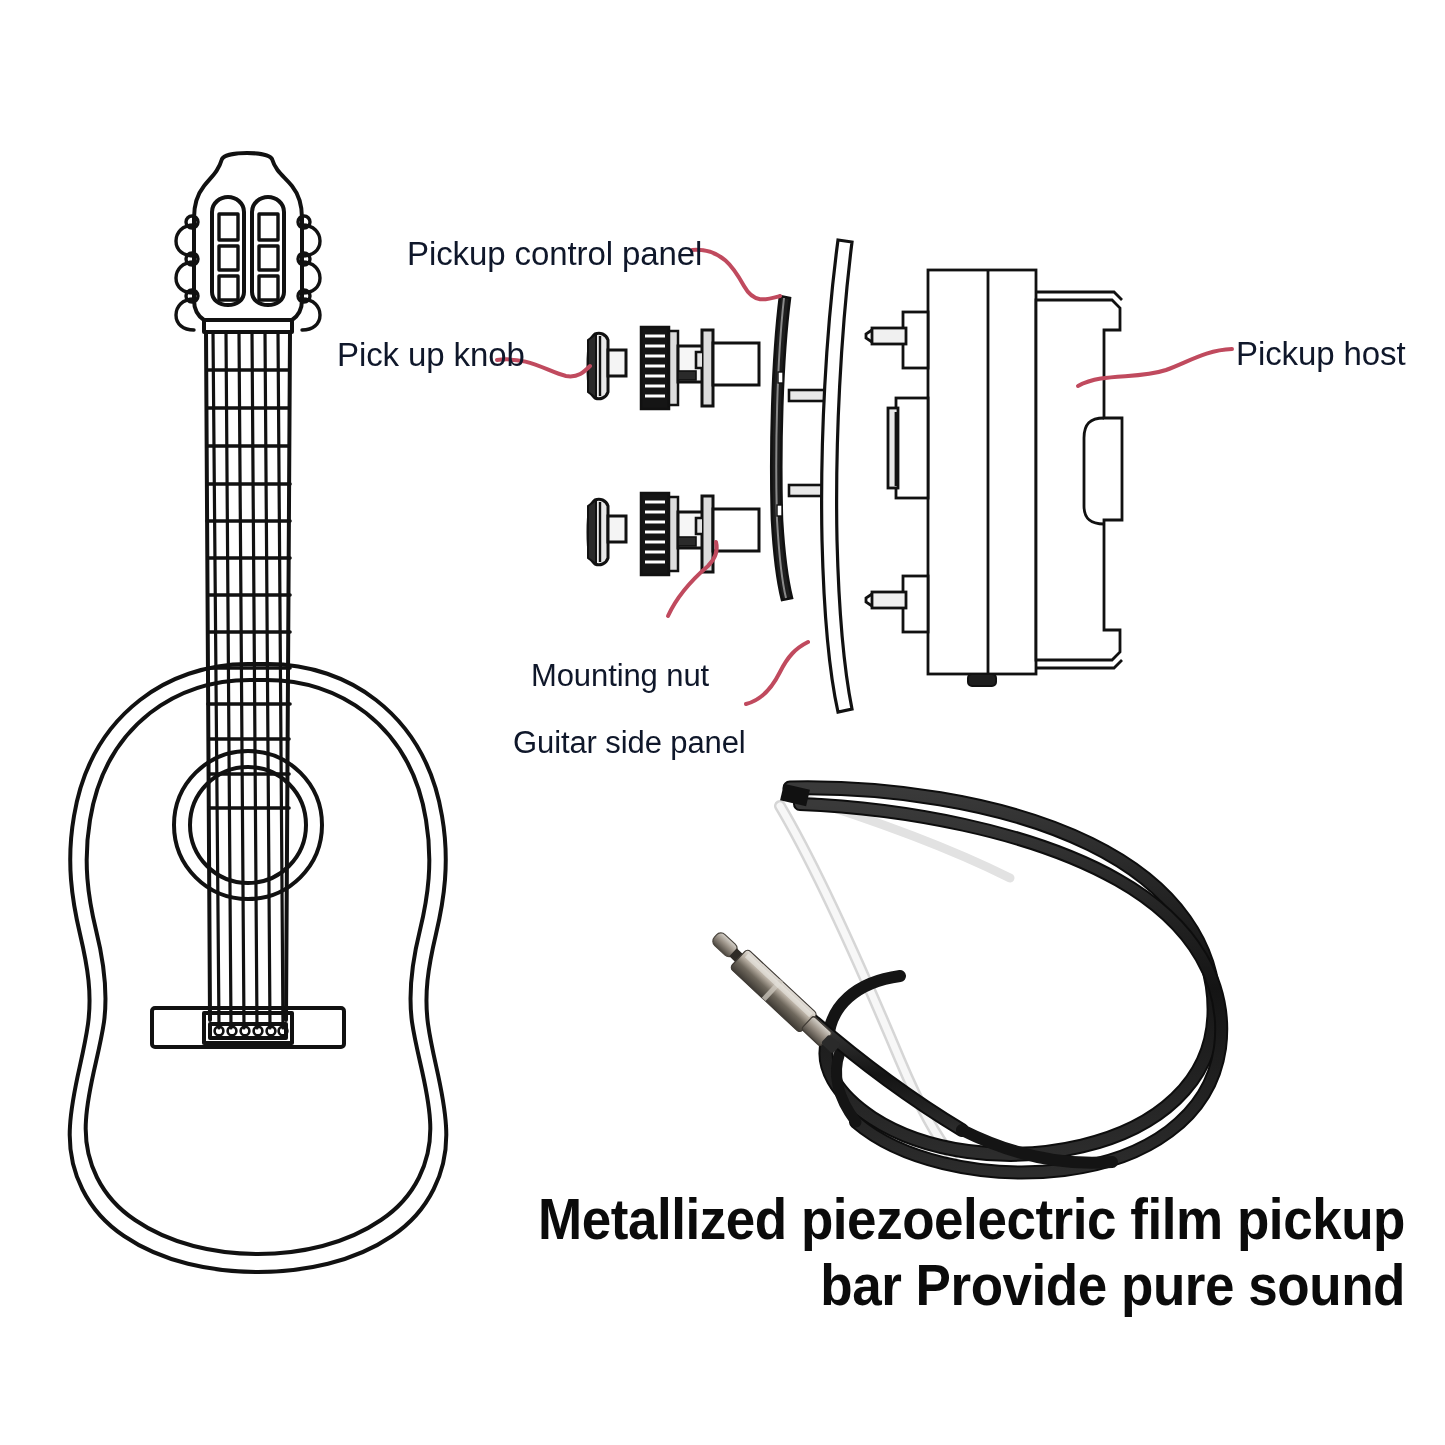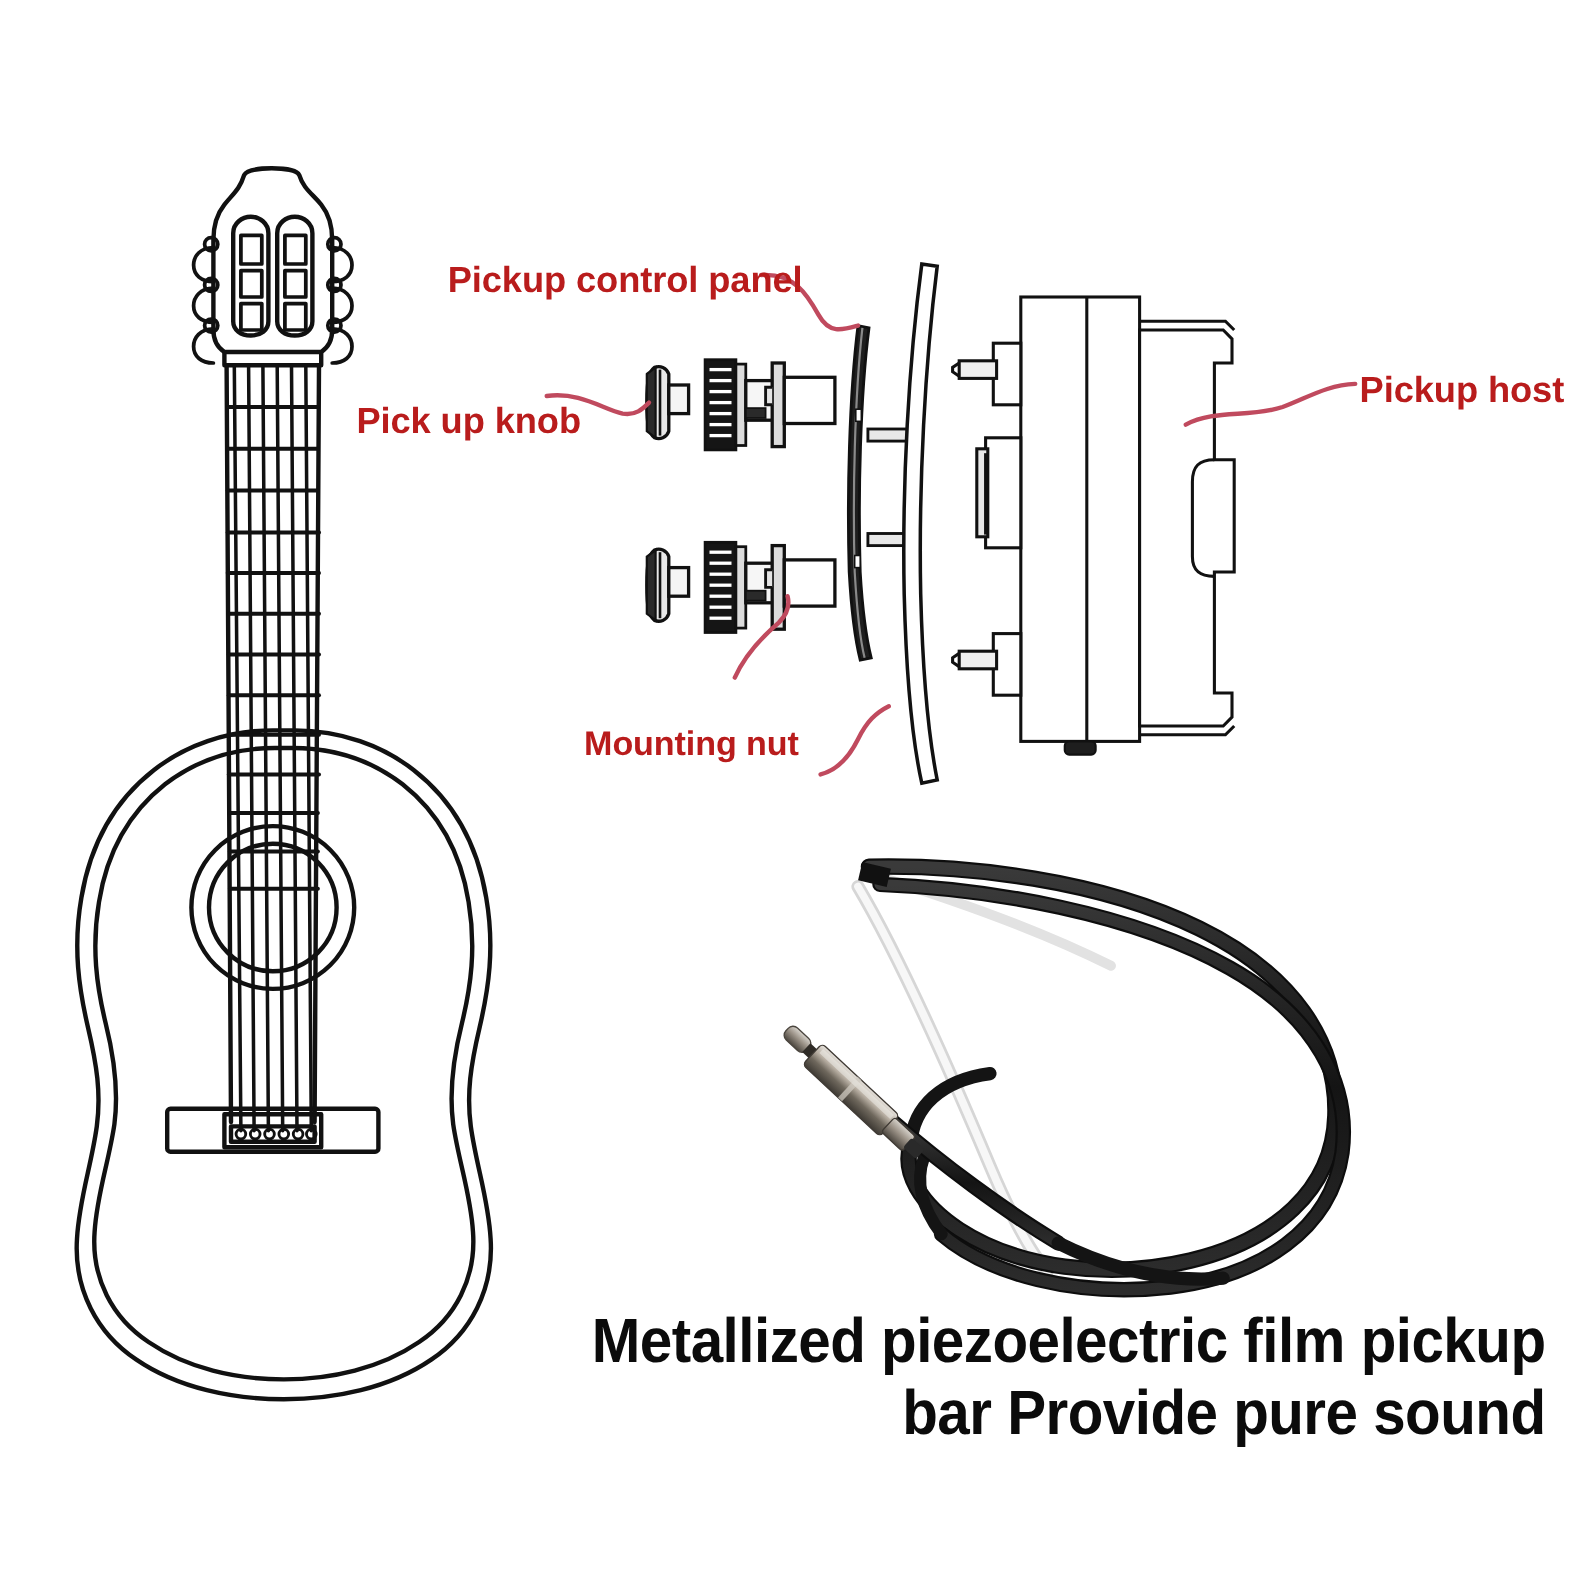--- a/index.html
+++ b/index.html
@@ -32,29 +32,29 @@
     top: 0;
     width: 1445px;
     height: 1445px;
   }
 
   
   .callout {
     position: absolute;
     white-space: nowrap;
     font-family: "Liberation Sans", sans-serif;
-    font-weight: 700;
-    color: #b91c1c;
+    font-weight: 400;
+    color: #0f172a;
     letter-spacing: -0.1px;
   }
   .callout.sz-lg { font-size: 33px; }
   .callout.sz-md { font-size: 31px; margin-top: 36px; }
 
   #label-pickup-control-panel { left: 407px; top: 235px; }
-  #label-pick-up-knob         { left: 324px; top: 336px; margin-top: 28px; }
+  #label-pick-up-knob         { left: 337px; top: 336px; }
   #label-pickup-host          { left: 1236px; top: 335px; }
   #label-mounting-nut         { left: 531px; top: 622px; }
   #label-guitar-side-panel    { left: 513px; top: 689px; }
 
   
   #caption {
     position: absolute;
     left: 430px;
     top: 1186px;
     width: 975px;
@@ -399,19 +399,20 @@
   </svg>
 
   <div class="callout sz-lg" id="label-pickup-control-panel">Pickup control panel</div>
 
   <div class="callout sz-lg" id="label-pick-up-knob">Pick up knob</div>
 
   <div class="callout sz-lg" id="label-pickup-host">Pickup host</div>
 
   <div class="callout sz-md" id="label-mounting-nut">Mounting nut</div>
 
+  <div class="callout sz-md" id="label-guitar-side-panel">Guitar side panel</div>
 
   <div id="caption">
     <span class="cap-line">Metallized piezoelectric film pickup</span>
     <span class="cap-line">bar Provide pure sound</span>
   </div>
 
 </div>
 
 </body></html>

